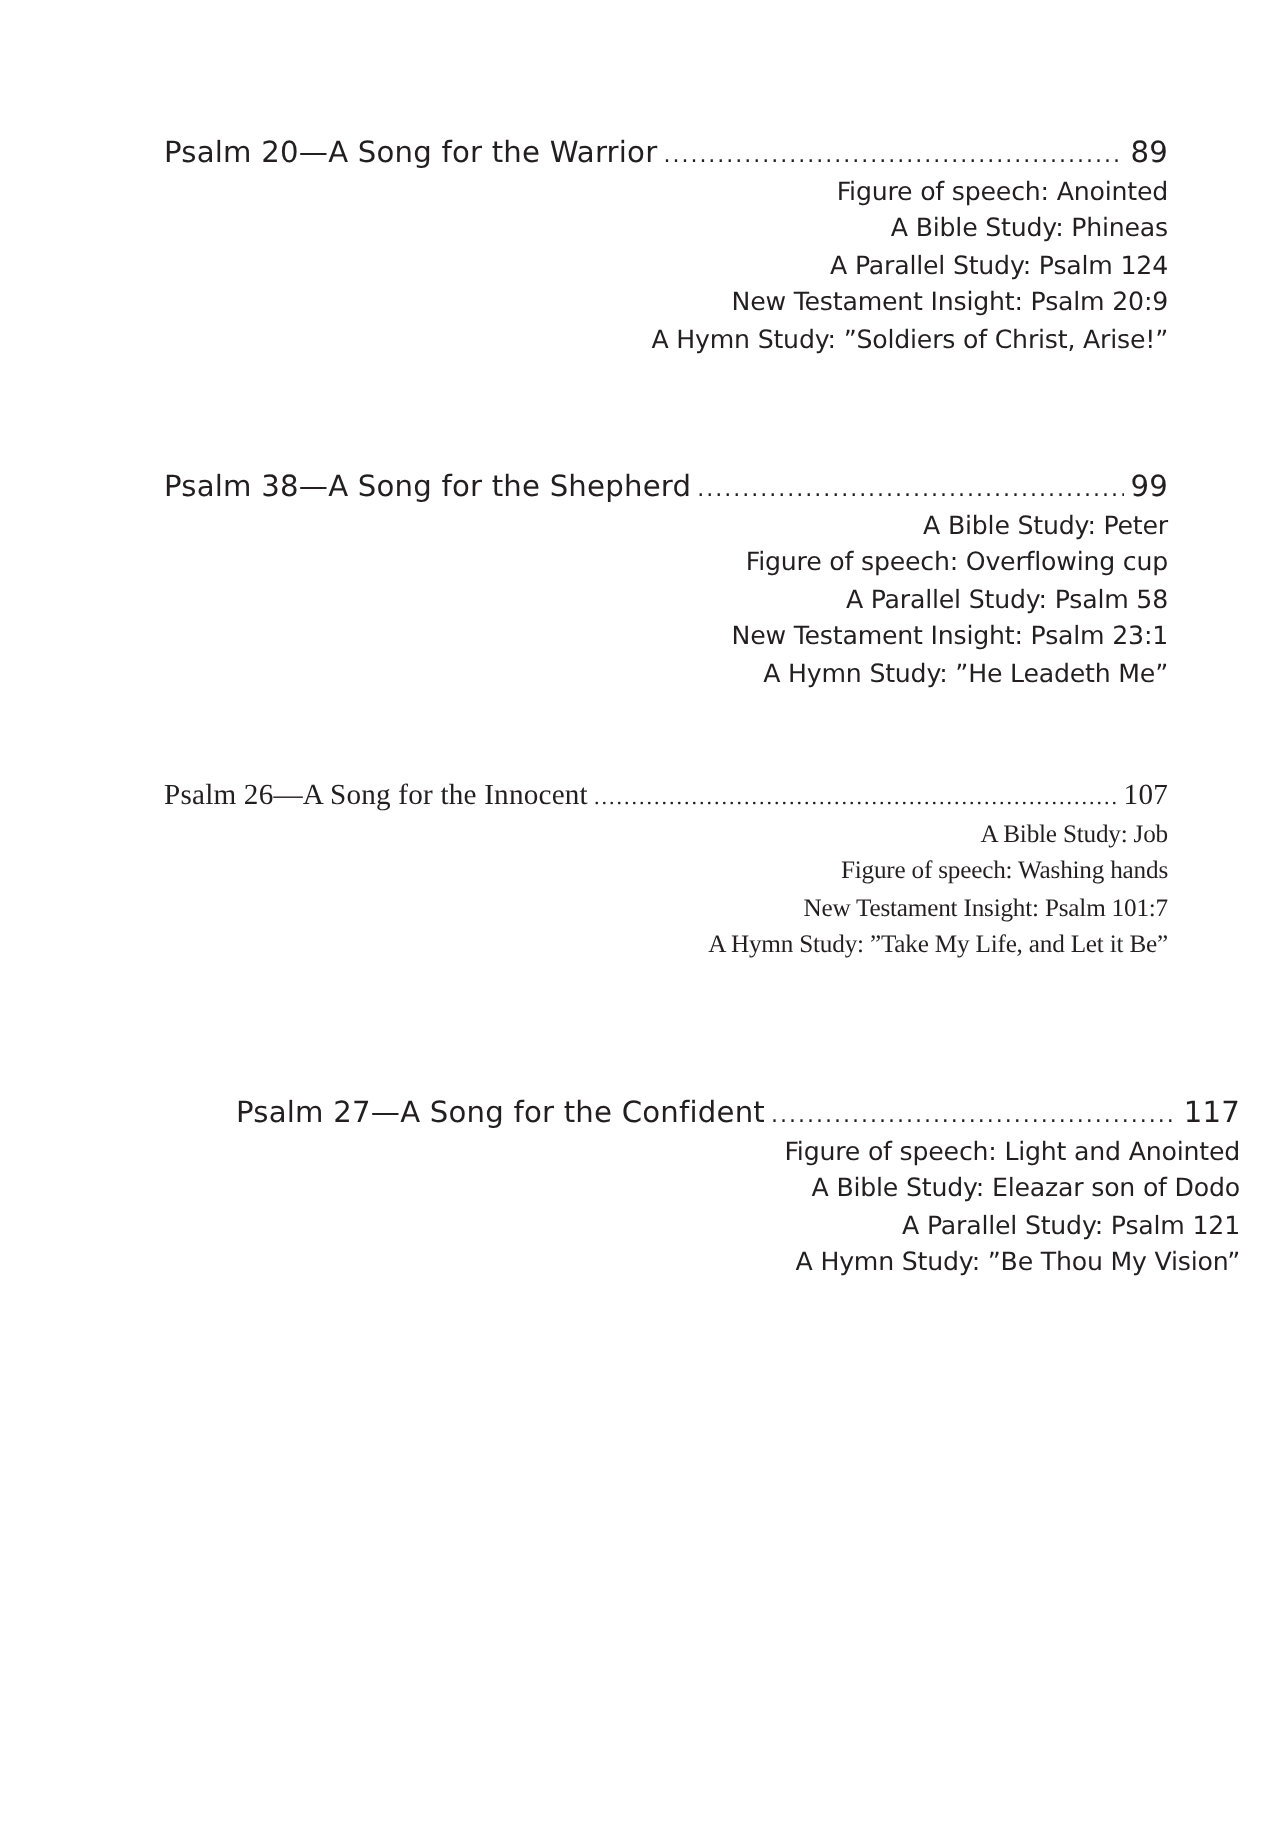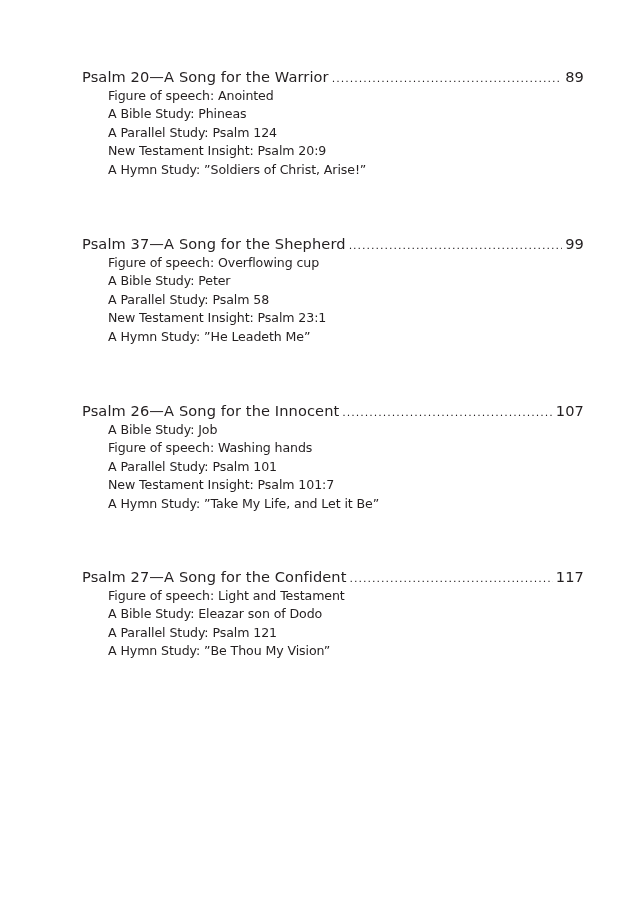--- a/index.html
+++ b/index.html
@@ -52,20 +52,21 @@
       content: "........................................................................................................................................................";
     }
     .toc-page {
       flex: 0 0 auto;
       text-align: left;
     }
     .toc-subitems {
       list-style: none;
       margin: 0;
       padding: 0 0 0 26px;
+      text-align: right;
     }
     .toc-subitem {
       font-size: 12.6px;
       line-height: 18.4px;
       height: 18.4px;
       white-space: nowrap;
       letter-spacing: -0.1px;
     }
   </style>
 </head>
@@ -83,55 +84,54 @@
       <li class="toc-subitem">Figure of speech: Anointed</li>
       <li class="toc-subitem">A Bible Study: Phineas</li>
       <li class="toc-subitem">A Parallel Study: Psalm 124</li>
       <li class="toc-subitem">New Testament Insight: Psalm 20:9</li>
       <li class="toc-subitem">A Hymn Study: ”Soldiers of Christ, Arise!”</li>
     </ul>
   </section>
 
   <section class="toc-entry" style="top:234px;">
     <div class="toc-heading">
-      <span class="toc-title">Psalm 37—A Song for the Shepherd</span>
+      <span class="toc-title">Psalm 38—A Song for the Shepherd</span>
       <span class="toc-leader"></span>
       <span class="toc-page">99</span>
     </div>
     <ul class="toc-subitems">
+      <li class="toc-subitem">A Bible Study: Peter</li>
       <li class="toc-subitem">Figure of speech: Overflowing cup</li>
-      <li class="toc-subitem">A Bible Study: Peter</li>
       <li class="toc-subitem">A Parallel Study: Psalm 58</li>
       <li class="toc-subitem">New Testament Insight: Psalm 23:1</li>
       <li class="toc-subitem">A Hymn Study: ”He Leadeth Me”</li>
     </ul>
   </section>
 
-  <section class="toc-entry" style="top:401px;">
+  <section class="toc-entry" style="top:388px;font-family:Liberation Serif, serif;">
     <div class="toc-heading">
       <span class="toc-title">Psalm 26—A Song for the Innocent</span>
       <span class="toc-leader"></span>
       <span class="toc-page">107</span>
     </div>
     <ul class="toc-subitems">
       <li class="toc-subitem">A Bible Study: Job</li>
       <li class="toc-subitem">Figure of speech: Washing hands</li>
-      <li class="toc-subitem">A Parallel Study: Psalm 101</li>
       <li class="toc-subitem">New Testament Insight: Psalm 101:7</li>
       <li class="toc-subitem">A Hymn Study: ”Take My Life, and Let it Be”</li>
     </ul>
   </section>
 
-  <section class="toc-entry" style="top:567px;">
+  <section class="toc-entry" style="top:547px;margin-left:36px;">
     <div class="toc-heading">
       <span class="toc-title">Psalm 27—A Song for the Confident</span>
       <span class="toc-leader"></span>
       <span class="toc-page">117</span>
     </div>
     <ul class="toc-subitems">
-      <li class="toc-subitem">Figure of speech: Light and Testament</li>
+      <li class="toc-subitem">Figure of speech: Light and Anointed</li>
       <li class="toc-subitem">A Bible Study: Eleazar son of Dodo</li>
       <li class="toc-subitem">A Parallel Study: Psalm 121</li>
       <li class="toc-subitem">A Hymn Study: ”Be Thou My Vision”</li>
     </ul>
   </section>
 
 </div>
 
 </body></html>

